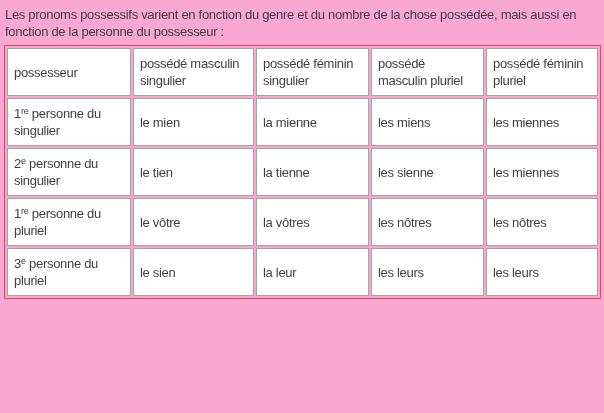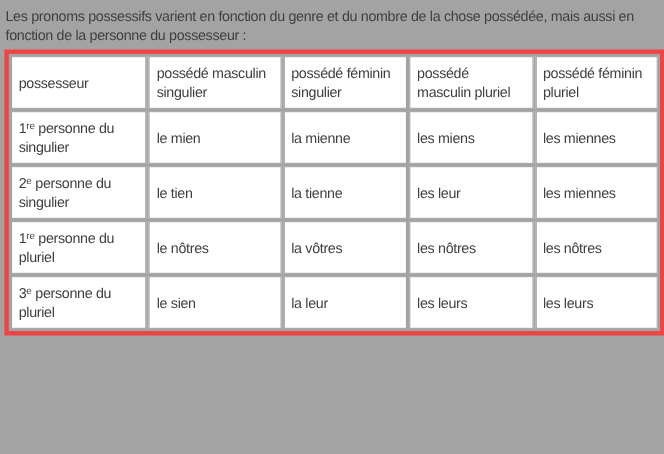--- a/index.html
+++ b/index.html
@@ -10,32 +10,32 @@
   }
   body {
     font-family: "Liberation Sans", sans-serif;
     color: #3f3f3f;
     letter-spacing: -0.3px;
   }
   .page {
     width: 604px;
     height: 413px;
     overflow: hidden;
-    background: #a3a3a3;
+    background: #f9a8d4;
   }
   .intro {
     font-size: 13px;
     line-height: 17px;
     margin: 6px 4px 5px 5px;
     width: 596px;
   }
   table.pronoun-table {
     border-collapse: separate;
     border-spacing: 2px;
-    border: 4px solid #ef4444;
+    border: 1px solid #ef4444;
     margin-left: 4px;
     table-layout: fixed;
   }
   th, td {
     border: 1px solid #a3a3a3;
     font-size: 13px;
     font-weight: normal;
     text-align: left;
     vertical-align: middle;
     padding: 2px 6px;
@@ -86,28 +86,28 @@
         <td>le mien</td>
         <td>la mienne</td>
         <td>les miens</td>
         <td>les miennes</td>
       </tr>
 
       <tr>
         <td><span>2</span><sup class="ord">e</sup><span> personne du singulier</span></td>
         <td>le tien</td>
         <td>la tienne</td>
-        <td>les leur</td>
+        <td>les sienne</td>
         <td>les miennes</td>
       </tr>
 
 
       <tr>
         <td><span>1</span><sup class="ord">re</sup><span> personne du pluriel</span></td>
-        <td>le nôtres</td>
+        <td>le vôtre</td>
         <td>la vôtres</td>
         <td>les nôtres</td>
         <td>les nôtres</td>
       </tr>
 
 
       <tr>
         <td><span>3</span><sup class="ord">e</sup><span> personne du pluriel</span></td>
         <td>le sien</td>
         <td>la leur</td>

